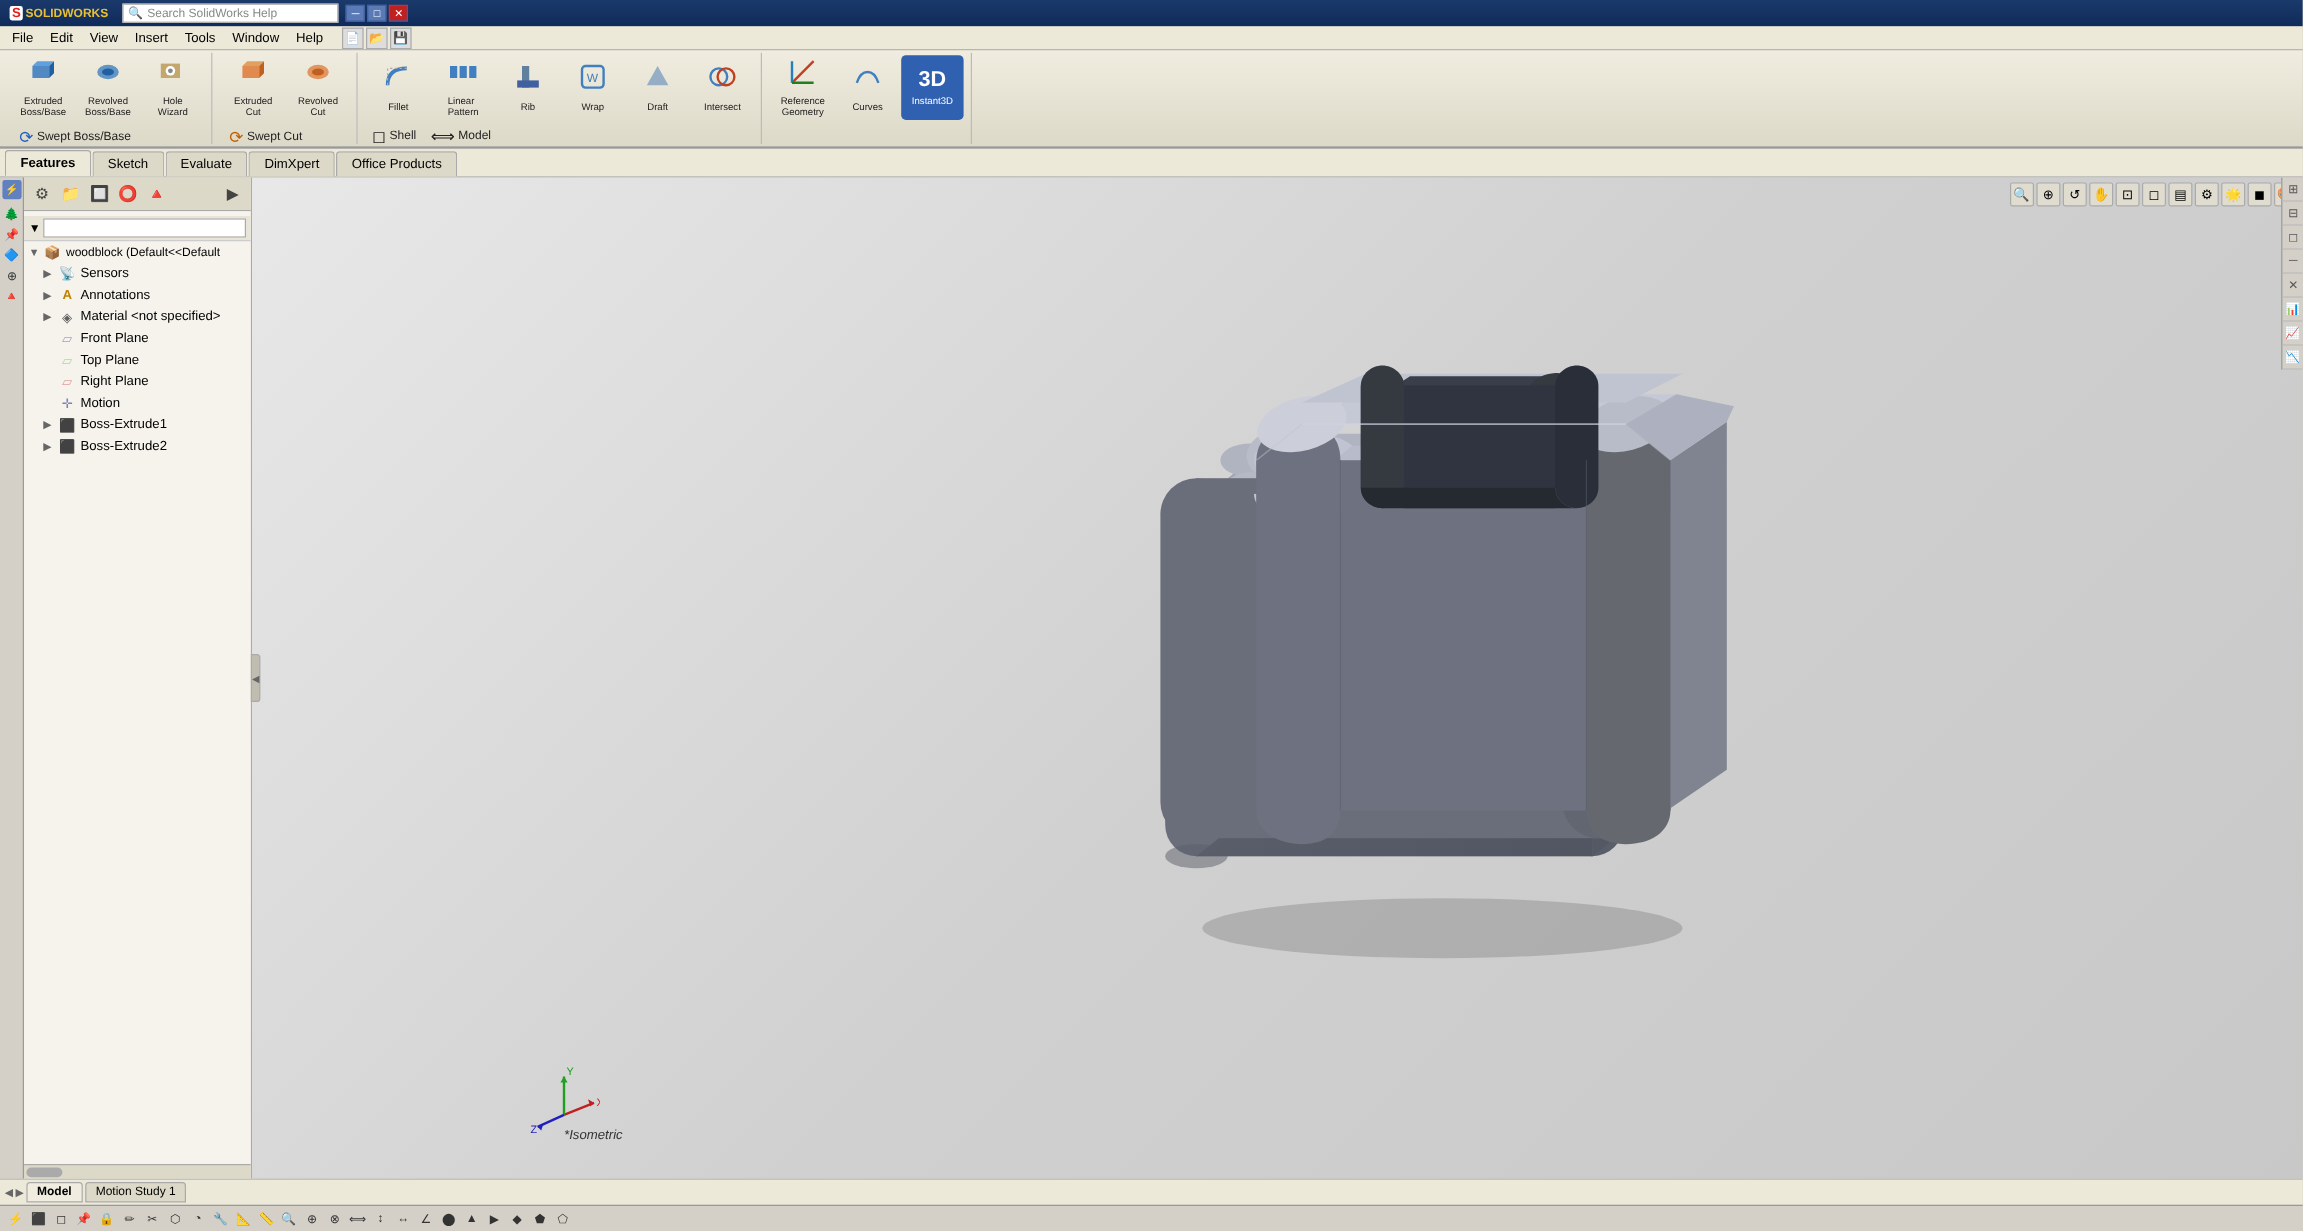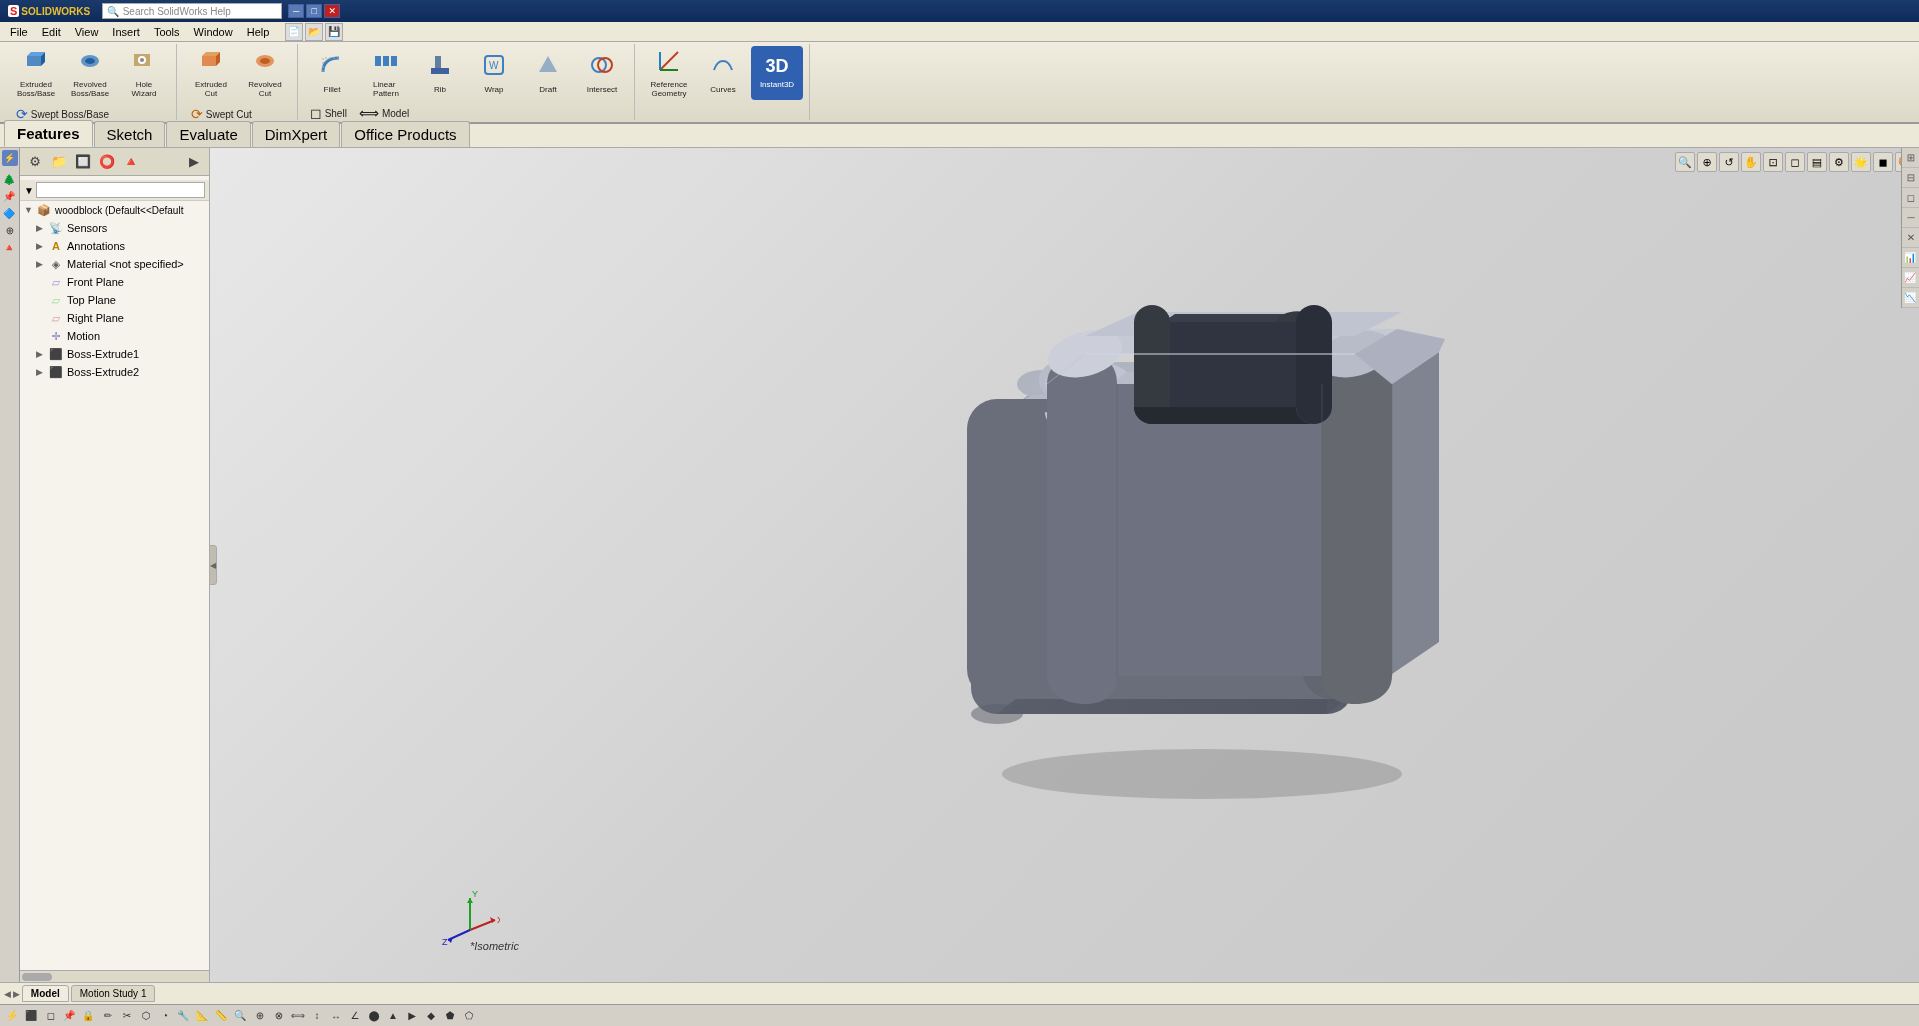--- a/index.html
+++ b/index.html
@@ -111,21 +111,21 @@
       height: 24px;
       background: #ece9d8;
       border-bottom: 1px solid #aaa;
       display: flex;
       align-items: flex-end;
       padding: 0 4px;
       gap: 1px;
     }
     .tab {
       padding: 4px 12px;
-      font-size: 15px;
+      font-size: 11px;
       cursor: pointer;
       border: 1px solid #aaa;
       border-bottom: none;
       background: #ddd9c8;
       color: #000;
       border-radius: 3px 3px 0 0;
     }
     .tab.active {
       background: #ece9d8;
       font-weight: bold;

